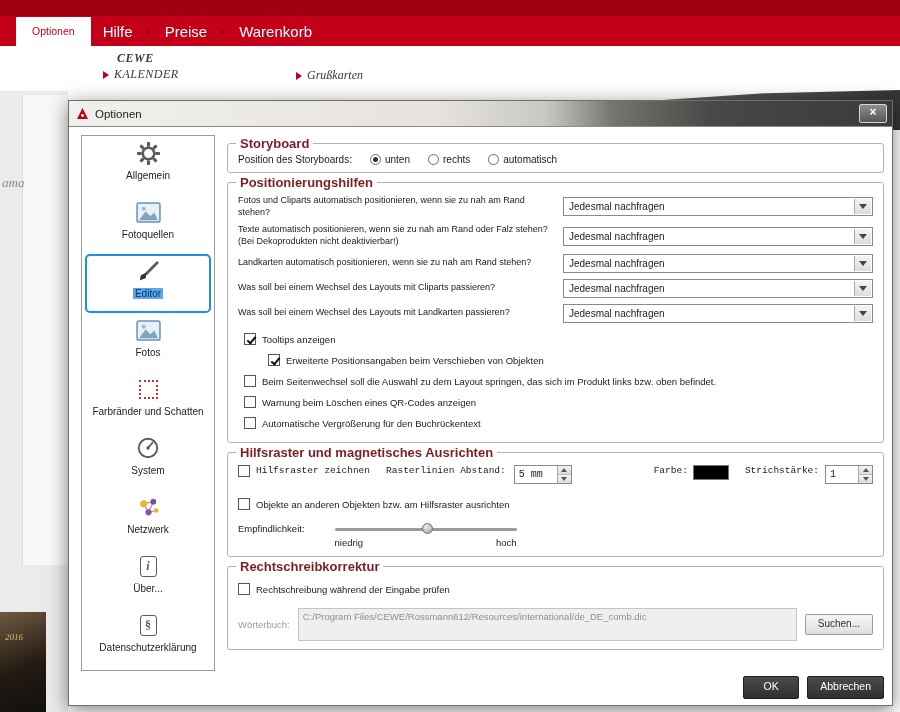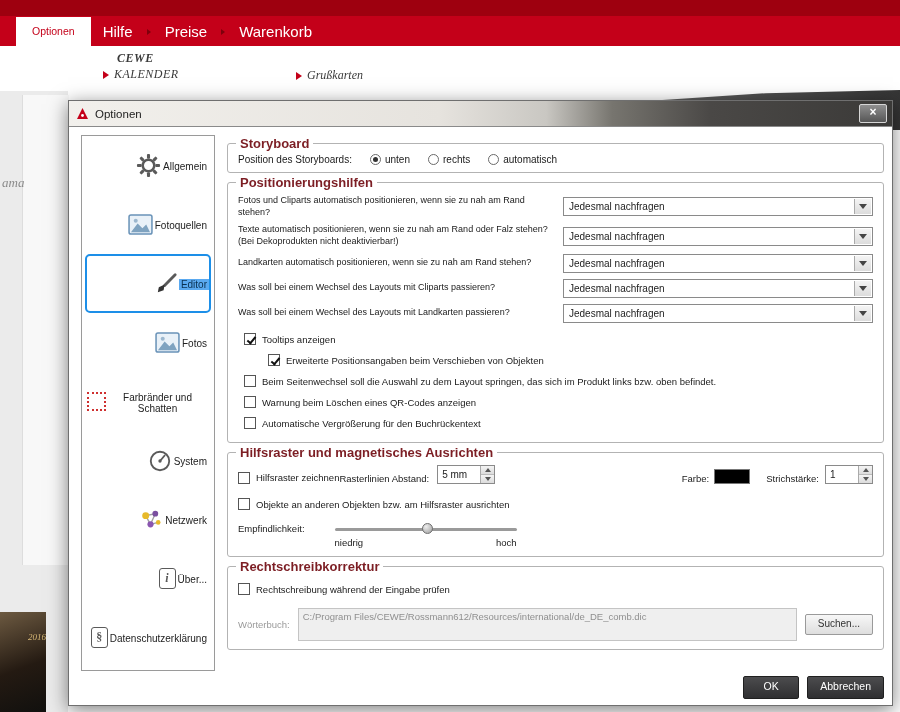--- a/index.html
+++ b/index.html
@@ -22,41 +22,41 @@
   .brand{position:absolute;left:103px;top:5px;color:#3a3a3a;}
   .brand-line1{font:italic bold 12px "Liberation Serif",serif;margin-left:14px;letter-spacing:.5px;}
   .brand-line2{font:italic 12px "Liberation Serif",serif;letter-spacing:.5px;margin-top:1px;display:flex;align-items:center;}
   .crumb{position:absolute;left:296px;top:22px;font:italic 12px "Liberation Serif",serif;color:#3a3a3a;display:flex;align-items:center;}
 
   
   .bg-left{position:absolute;left:0;top:91px;width:68px;height:621px;background:#ebebeb;}
   .bg-left .panel{position:absolute;left:22px;top:4px;width:46px;height:470px;background:#f8f8f8;border-left:1px solid #ddd;}
   .bg-left .frag{position:absolute;left:2px;top:84px;font:italic 13px "Liberation Serif",serif;color:#8a8a8a;}
   .thumb{position:absolute;left:0;top:521px;width:46px;height:100px;
-         background:linear-gradient(160deg,#6d5a41 0%,#241a12 55%,#11100e 100%);text-align:right;}
+         background:linear-gradient(160deg,#6d5a41 0%,#241a12 55%,#11100e 100%);}
   .thumb .year{color:#d8b977;font:italic 9px "Liberation Serif",serif;display:block;padding:20px 0 0 5px;}
   .wedge{position:absolute;left:602px;top:90px;width:298px;height:40px;
          background:linear-gradient(100deg,#6a6a6a,#343434);
          clip-path:polygon(0 35%,55% 8%,100% 0,100% 100%,8% 100%);}
 
   
   .dialog{position:absolute;left:68px;top:100px;width:825px;height:606px;background:#fff;
           border:1px solid #6f6f6f;box-shadow:0 4px 18px rgba(0,0,0,.5);box-sizing:border-box;}
   .titlebar{position:absolute;left:0;top:0;right:0;height:26px;display:flex;align-items:center;padding-left:7px;
             background:linear-gradient(to right,#f2f0ec 0%,#e6e3de 45%,#c9c7c2 58%,#77756f 66%,#4a4846 78%,#3b3a38 100%);
             border-bottom:1px solid #8a8a8a;box-sizing:border-box;}
   .titlebar .ttl{font-size:11.5px;color:#222;margin-left:6px;}
   .close-btn{margin-left:auto;margin-right:5px;width:26px;height:17px;border:1px solid #d6d6d6;border-radius:2px;
              background:linear-gradient(#8f8f8f,#565656);color:#fff;font:bold 12px/15px "Liberation Sans",sans-serif;
              text-align:center;cursor:default;}
   .dbody{position:absolute;left:0;top:26px;right:0;bottom:0;background:#fff;}
 
   
   .sidebar{position:absolute;left:12px;top:8px;width:134px;height:536px;border:1px solid #9a9a9a;box-sizing:border-box;background:#fff;}
-  .side-item{height:59px;display:flex;align-items:center;justify-content:flex-end;
+  .side-item{height:59px;display:flex;flex-direction:column;align-items:center;justify-content:flex-start;
              margin:0 3px;border:2px solid transparent;box-sizing:border-box;}
   .side-item.checked{border-color:#1d8fe8;border-radius:5px;}
   .side-icon{height:30px;display:flex;align-items:center;justify-content:center;}
   .side-label{font-size:10px;color:#222;margin-top:2px;text-align:center;line-height:1.1;padding:0 2px;}
   .side-item.checked .side-label{background:#5aa9f0;color:#0a3050;}
   .icon-dots{width:19px;height:19px;border:2px dotted #cf3030;box-sizing:border-box;}
   .icon-box{width:15px;height:19px;border:1.6px solid #5a5a5a;border-radius:3px;display:flex;align-items:center;justify-content:center;}
   .icon-box.i::after{content:"i";font:italic bold 12px "Liberation Serif",serif;color:#5a5a5a;}
   .icon-box.para::after{content:"§";font:bold 12px "Liberation Serif",serif;color:#5a5a5a;}
 
@@ -80,21 +80,21 @@
   .dd-arrow{width:0;height:0;border-left:4px solid transparent;border-right:4px solid transparent;border-top:5px solid #444;}
 
   .cb-row{display:flex;align-items:center;height:21px;margin-left:6px;font-size:9.5px;color:#1a1a1a;position:relative;}
   .cb-row.indent{margin-left:30px;}
   .cbx{width:12px;height:12px;border:1px solid #555;background:#fff;position:relative;margin-right:6px;box-sizing:border-box;flex:none;}
   .cbx.checked::after{content:"";position:absolute;left:1.5px;top:2.5px;width:7px;height:3px;
                       border-left:2px solid #111;border-bottom:2px solid #111;transform:rotate(-50deg);}
   .red-circle{position:absolute;left:-38px;top:-8px;width:98px;height:36px;border:3px solid #e23325;border-radius:50%;
               transform:rotate(-5deg);pointer-events:none;}
 
-  .grid-row1{display:flex;align-items:flex-end;font-size:9.5px;color:#1a1a1a;}
+  .grid-row1{display:flex;align-items:flex-start;font-size:9.5px;color:#1a1a1a;font-family:Liberation Mono, monospace;}
   .spin{height:19px;border:1px solid #8a8a8a;background:#fff;display:flex;box-sizing:border-box;flex:none;}
   .spin .sval{font-size:10px;padding:0 4px;line-height:17px;flex:1;color:#222;}
   .spin .arrows{width:13px;border-left:1px solid #aaa;display:flex;flex-direction:column;}
   .spin .up,.spin .down{flex:1;background:linear-gradient(#f4f4f4,#dcdcdc);display:flex;align-items:center;justify-content:center;}
   .spin .up{border-bottom:1px solid #bbb;}
   .spin .up::after{content:"";width:0;height:0;border-left:3px solid transparent;border-right:3px solid transparent;border-bottom:4px solid #555;}
   .spin .down::after{content:"";width:0;height:0;border-left:3px solid transparent;border-right:3px solid transparent;border-top:4px solid #555;}
   .swatch{width:34px;height:13px;background:#000;border:1px solid #777;margin-left:5px;flex:none;}
 
   .sens-row{display:flex;align-items:flex-start;margin-top:8px;font-size:9.5px;color:#1a1a1a;}
@@ -376,21 +376,21 @@
         </div>
 
         <div class="group">
           <div class="legend">Hilfsraster und magnetisches Ausrichten</div>
 
           <div class="grid-row1">
             <label style="display:flex;align-items:center;">
               <span class="cbx"></span>
               <span>Hilfsraster zeichnen</span>
             </label>
-            <span style="">Rasterlinien Abstand:</span>
+            <span style="margin-left:16px;">Rasterlinien Abstand:</span>
             <div class="spin" style="width:58px;margin-left:8px;">
               <span class="sval">5 mm</span>
               <span class="arrows">
                   <span class="up"></span>
                   <span class="down"></span>
                 </span>
             </div>
             <span style="margin-left:auto;">Farbe:</span>
             <span class="swatch"></span>
             <span style="margin-left:16px;">Strichstärke:</span>

